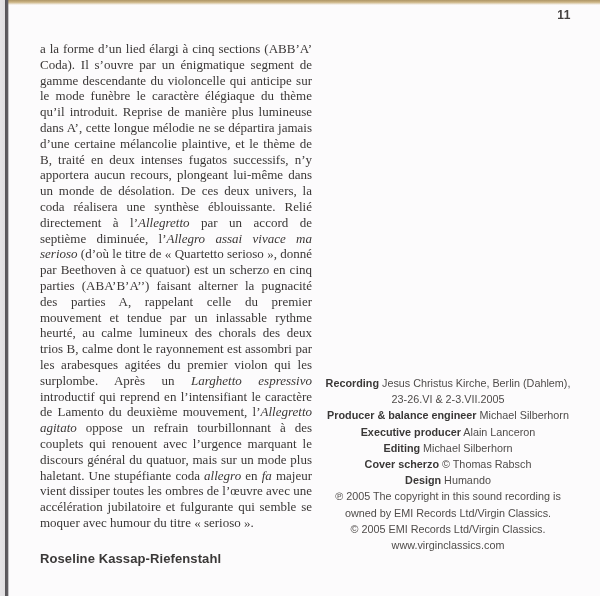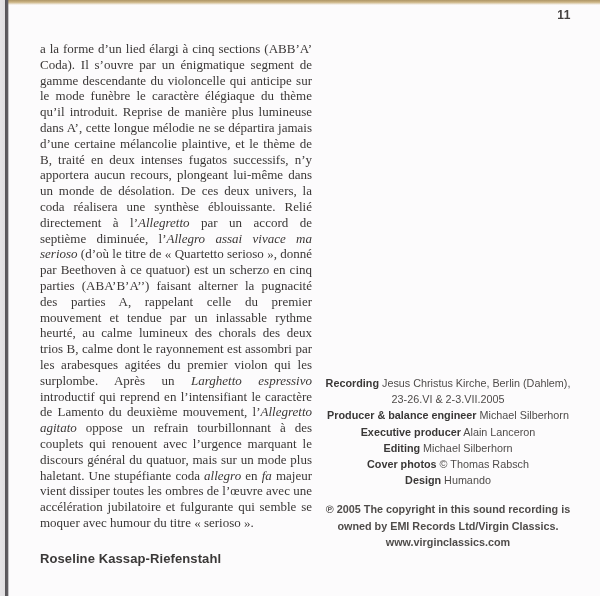--- a/index.html
+++ b/index.html
@@ -41,40 +41,41 @@
     font-size: 13px; font-weight: bold; color: #3b3938;
     letter-spacing: 0.1px;
   }
   .credits {
     position: absolute; left: 320px; top: 375px; width: 256px;
     font-size: 10.8px; line-height: 16.2px;
     color: #4f4c4a;
     text-align: center;
   }
   .credits b { font-weight: bold; color: #3a3837; }
-  .copyright { margin-top: 13px; font-weight: bold; }
+  .copyright { margin-top: 0; }
 </style>
 </head>
 <body>
 
 <div class="edge-top"></div>
 <div class="edge-left"></div>
 
 <div class="page-number">11</div>
 
 <div class="article"><span>a la forme d’un lied élargi à cinq sections (ABB’A’ Coda). Il s’ouvre par un énigmatique segment de gamme descendante du violoncelle qui anticipe sur le mode funèbre le caractère élégiaque du thème qu’il introduit. Reprise de manière plus lumineuse dans A’, cette longue mélodie ne se départira jamais d’une certaine mélancolie plaintive, et le thème de B, traité en deux intenses fugatos successifs, n’y apportera aucun recours, plongeant lui-même dans un monde de désolation. De ces deux univers, la coda réalisera une synthèse éblouissante. Relié directement à l’</span><span class="it">Allegretto</span><span> par un accord de septième diminuée, l’</span><span class="it">Allegro assai vivace ma serioso</span><span> (d’où le titre de « Quartetto serioso », donné par Beethoven à ce quatuor) est un scherzo en cinq parties (ABA’B’A’’) faisant alterner la pugnacité des parties A, rappelant celle du premier mouvement et tendue par un inlassable rythme heurté, au calme lumineux des chorals des deux trios B, calme dont le rayonnement est assombri par les arabesques agitées du premier violon qui les surplombe. Après un </span><span class="it">Larghetto espressivo</span><span> introductif qui reprend en l’intensifiant le caractère de Lamento du deuxième mouvement, l’</span><span class="it">Allegretto agitato</span><span> oppose un refrain tourbillonnant à des couplets qui renouent avec l’urgence marquant le discours général du quatuor, mais sur un mode plus haletant. Une stupéfiante coda </span><span class="it">allegro</span><span> en </span><span class="it">fa</span><span> majeur vient dissiper toutes les ombres de l’œuvre avec une accélération jubilatoire et fulgurante qui semble se moquer avec humour du titre « serioso ».</span></div>
 
 <div class="author">Roseline Kassap-Riefenstahl</div>
 
 <div class="credits">
   <div>
       <div><b>Recording</b> Jesus Christus Kirche, Berlin (Dahlem), 23-26.VI &amp; 2-3.VII.2005</div>
       <div><b>Producer &amp; balance engineer</b> Michael Silberhorn</div>
       <div><b>Executive producer</b> Alain Lanceron</div>
       <div><b>Editing</b> Michael Silberhorn</div>
-      <div><b>Cover photos</b> © Thomas Rabsch</div>
+      <div><b>Cover scherzo</b> © Thomas Rabsch</div>
       <div><b>Design</b> Humando</div>
     </div>
   <div class="copyright">
       <div>℗ 2005 The copyright in this sound recording is owned by EMI Records Ltd/Virgin Classics.</div>
+      <div>© 2005 EMI Records Ltd/Virgin Classics.</div>
       <div>www.virginclassics.com</div>
     </div>
 </div>
 
 </body></html>

